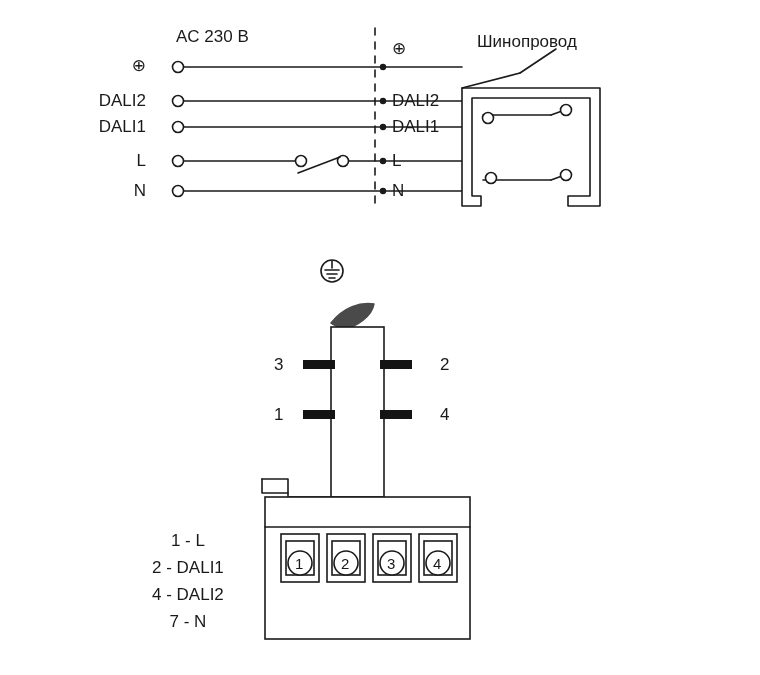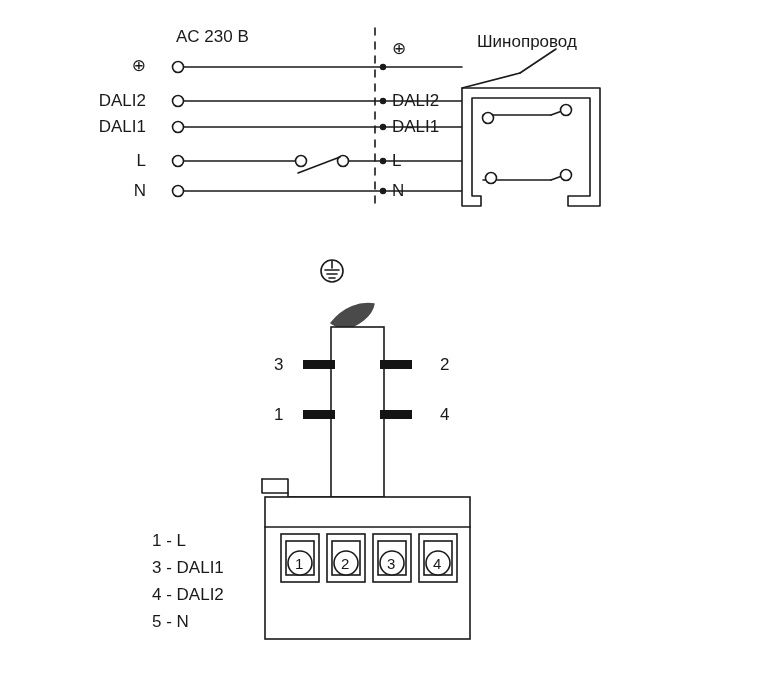--- a/index.html
+++ b/index.html
@@ -39,20 +39,21 @@
   }
   .legend {
     position: absolute;
     left: 152px;
     top: 527px;
     font-size: 17px;
     line-height: 27px;
   }
   .legend div {
     white-space: nowrap;
+    text-align: center;
   }
   .termnum {
     position: absolute;
     font-size: 15px;
     color: #1a1a1a;
   }
 </style>
 </head>
 <body>
 
@@ -180,18 +181,18 @@
   <div class="lbl" style="left:440px; top:356px;">2</div>
   <div class="lbl" style="left:440px; top:406px;">4</div>
 
   <div class="termnum" style="left:295px; top:555px;">1</div>
   <div class="termnum" style="left:341px; top:555px;">2</div>
   <div class="termnum" style="left:387px; top:555px;">3</div>
   <div class="termnum" style="left:433px; top:555px;">4</div>
 
   <div class="legend">
     <div>1 - L</div>
-    <div>3 - DALI1</div>
+    <div>2 - DALI1</div>
     <div>4 - DALI2</div>
-    <div>5 - N</div>
+    <div>7 - N</div>
   </div>
 
 </div>
 
 </body></html>

